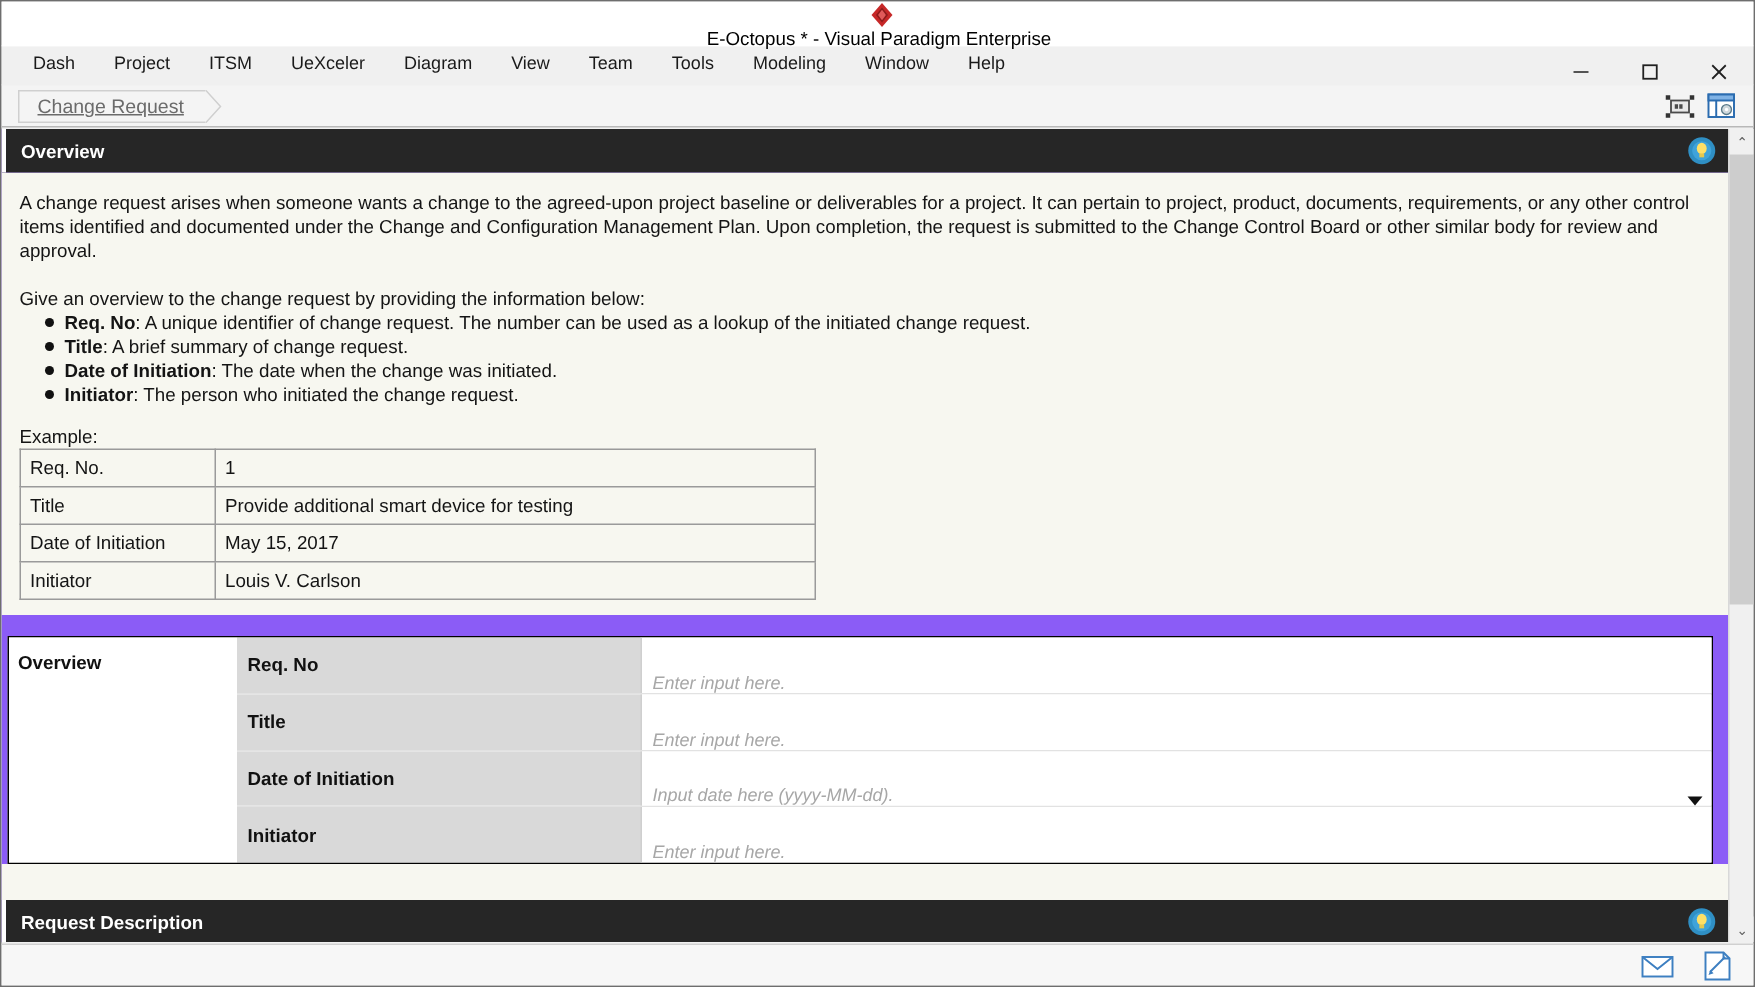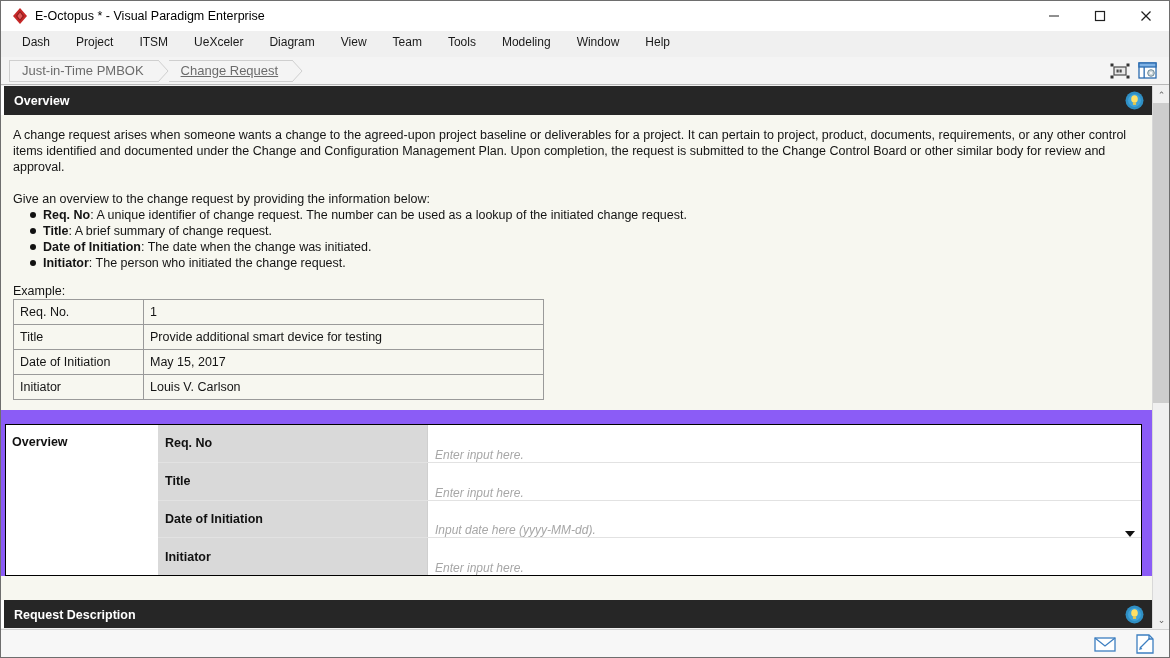--- a/index.html
+++ b/index.html
@@ -18,20 +18,21 @@
     overflow: hidden;
   }
 
   
   .titlebar {
     height: 30px;
     background: #ffffff;
     display: flex;
     align-items: center;
     border-bottom: 1px solid #ffffff;
+    flex-direction: column;
   }
   .app-logo {
     width: 26px; height: 22px;
     margin-left: 6px;
     display: flex; align-items: center; justify-content: center;
   }
   .title-text {
     font-size: 12.5px;
     color: #000000;
     margin-left: 2px;
@@ -331,28 +332,20 @@
     <div class="menu-item">Diagram</div>
     <div class="menu-item">View</div>
     <div class="menu-item">Team</div>
     <div class="menu-item">Tools</div>
     <div class="menu-item">Modeling</div>
     <div class="menu-item">Window</div>
     <div class="menu-item">Help</div>
   </div>
 
   <div class="crumbbar">
-    <div class="crumb">
-      <span>Just-in-Time PMBOK</span>
-      <span class="arrow">
-        <svg width="11" height="22" viewBox="0 0 11 22">
-            <path d="M0,0 L10,11 L0,22" fill="#f4f4f4" stroke="#cfcfcf" stroke-width="1"></path>
-          </svg>
-      </span>
-    </div>
     <div class="crumb" style="margin-left:11px;text-decoration:underline;">
       <span>Change Request</span>
       <span class="arrow">
         <svg width="11" height="22" viewBox="0 0 11 22">
             <path d="M0,0 L10,11 L0,22" fill="#f4f4f4" stroke="#cfcfcf" stroke-width="1"></path>
           </svg>
       </span>
     </div>
     <div class="crumb-tools">
       <div class="tool-icon">

